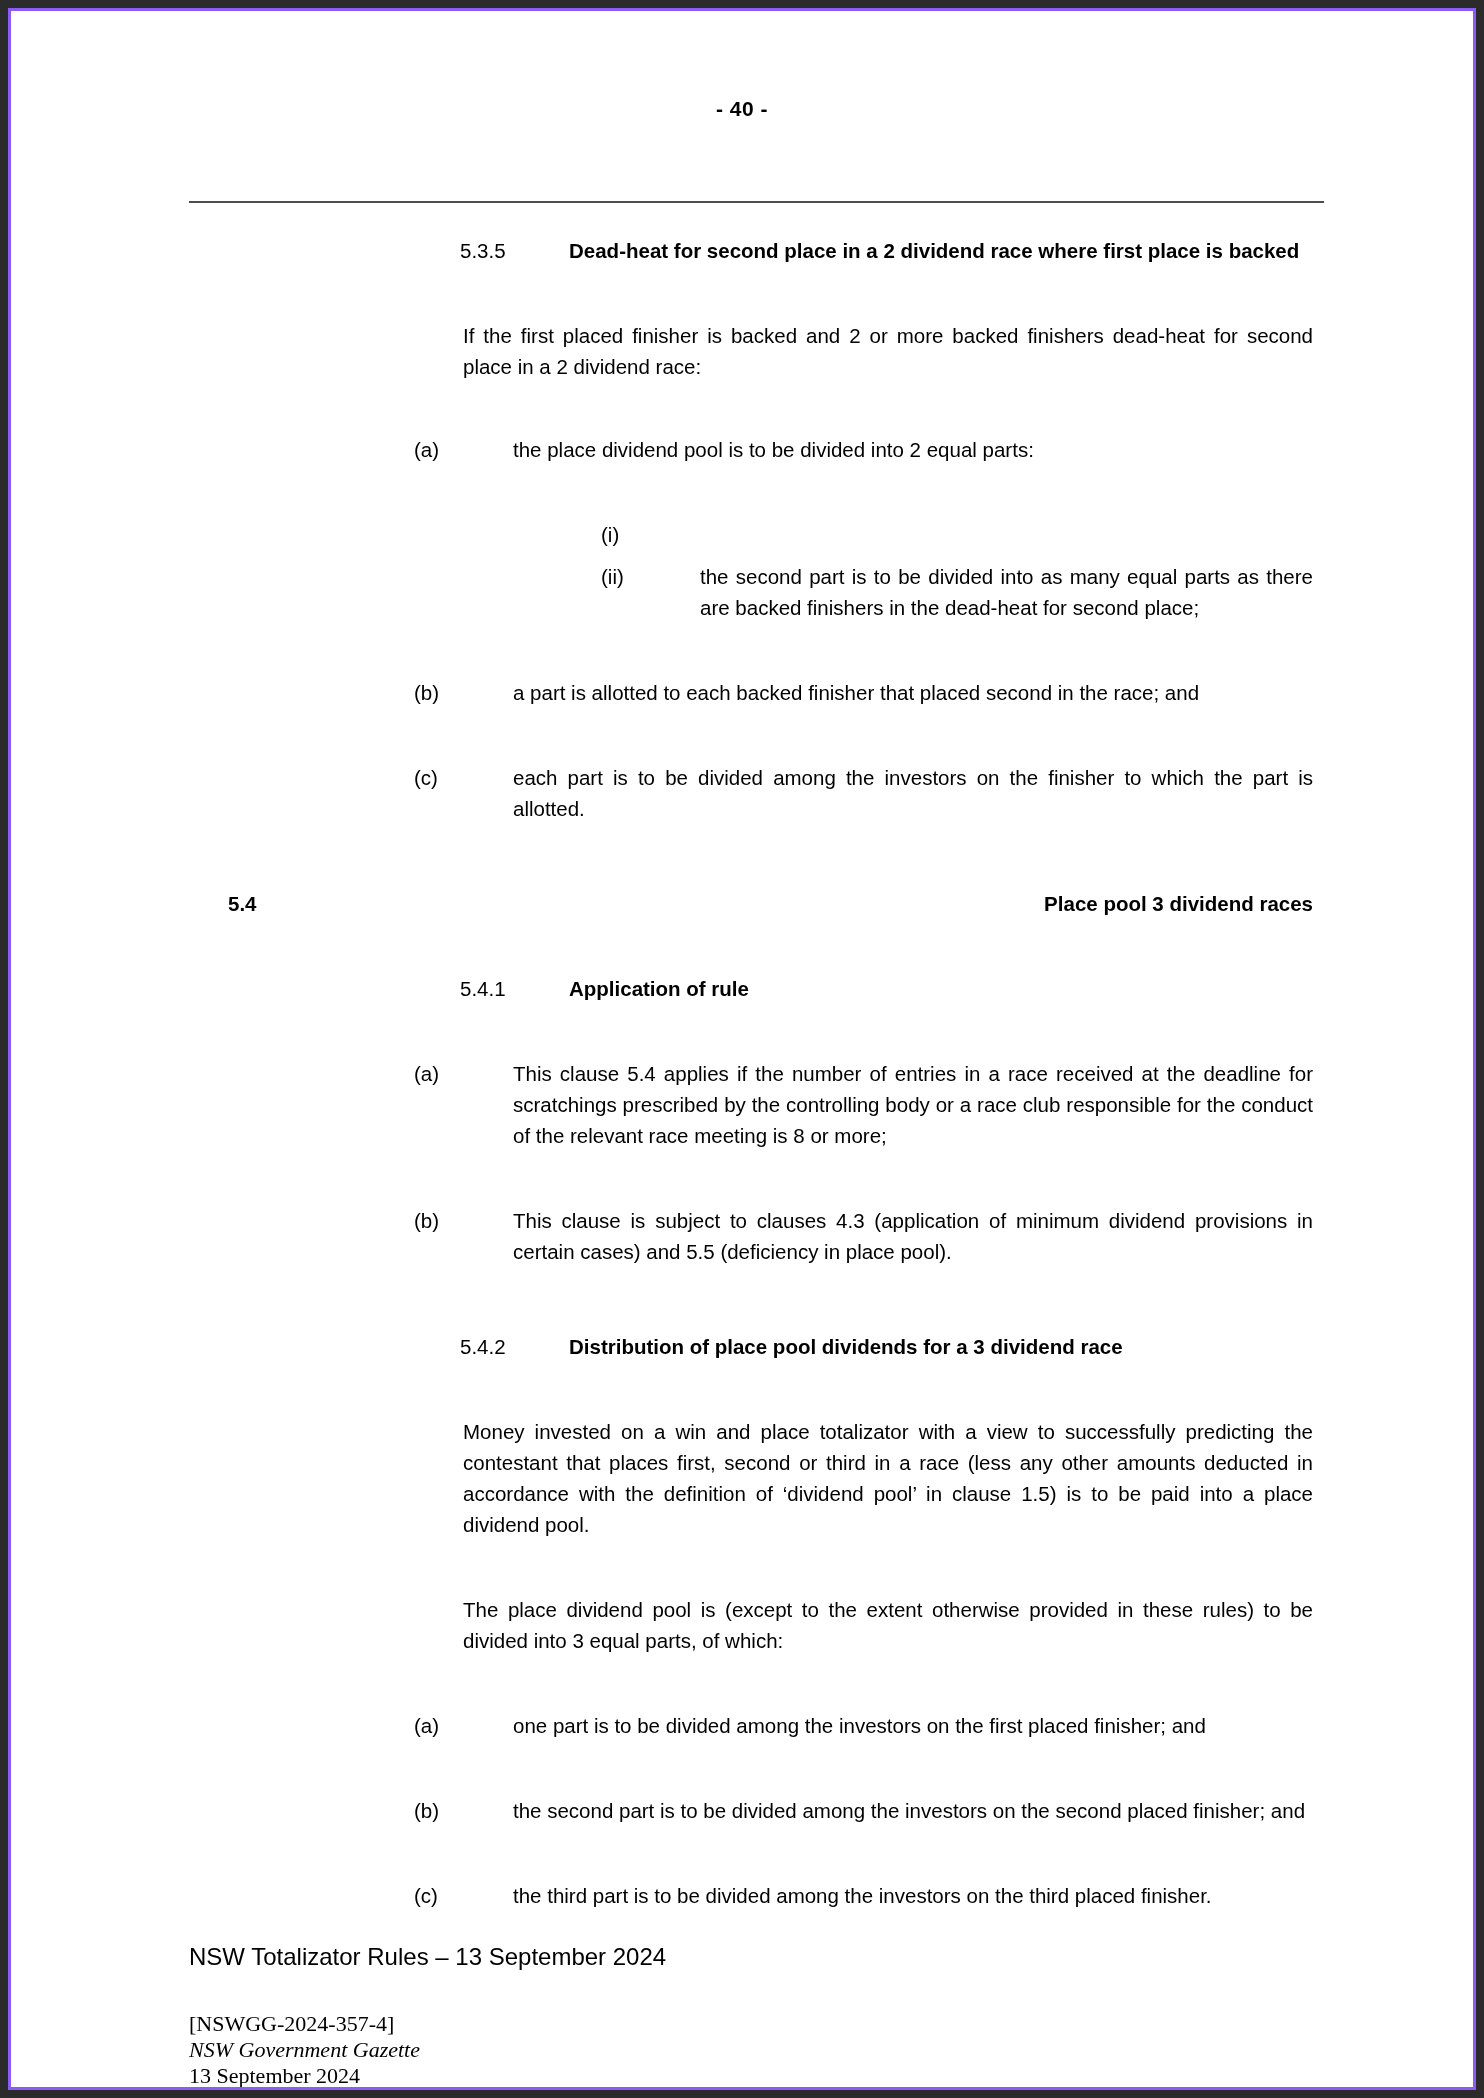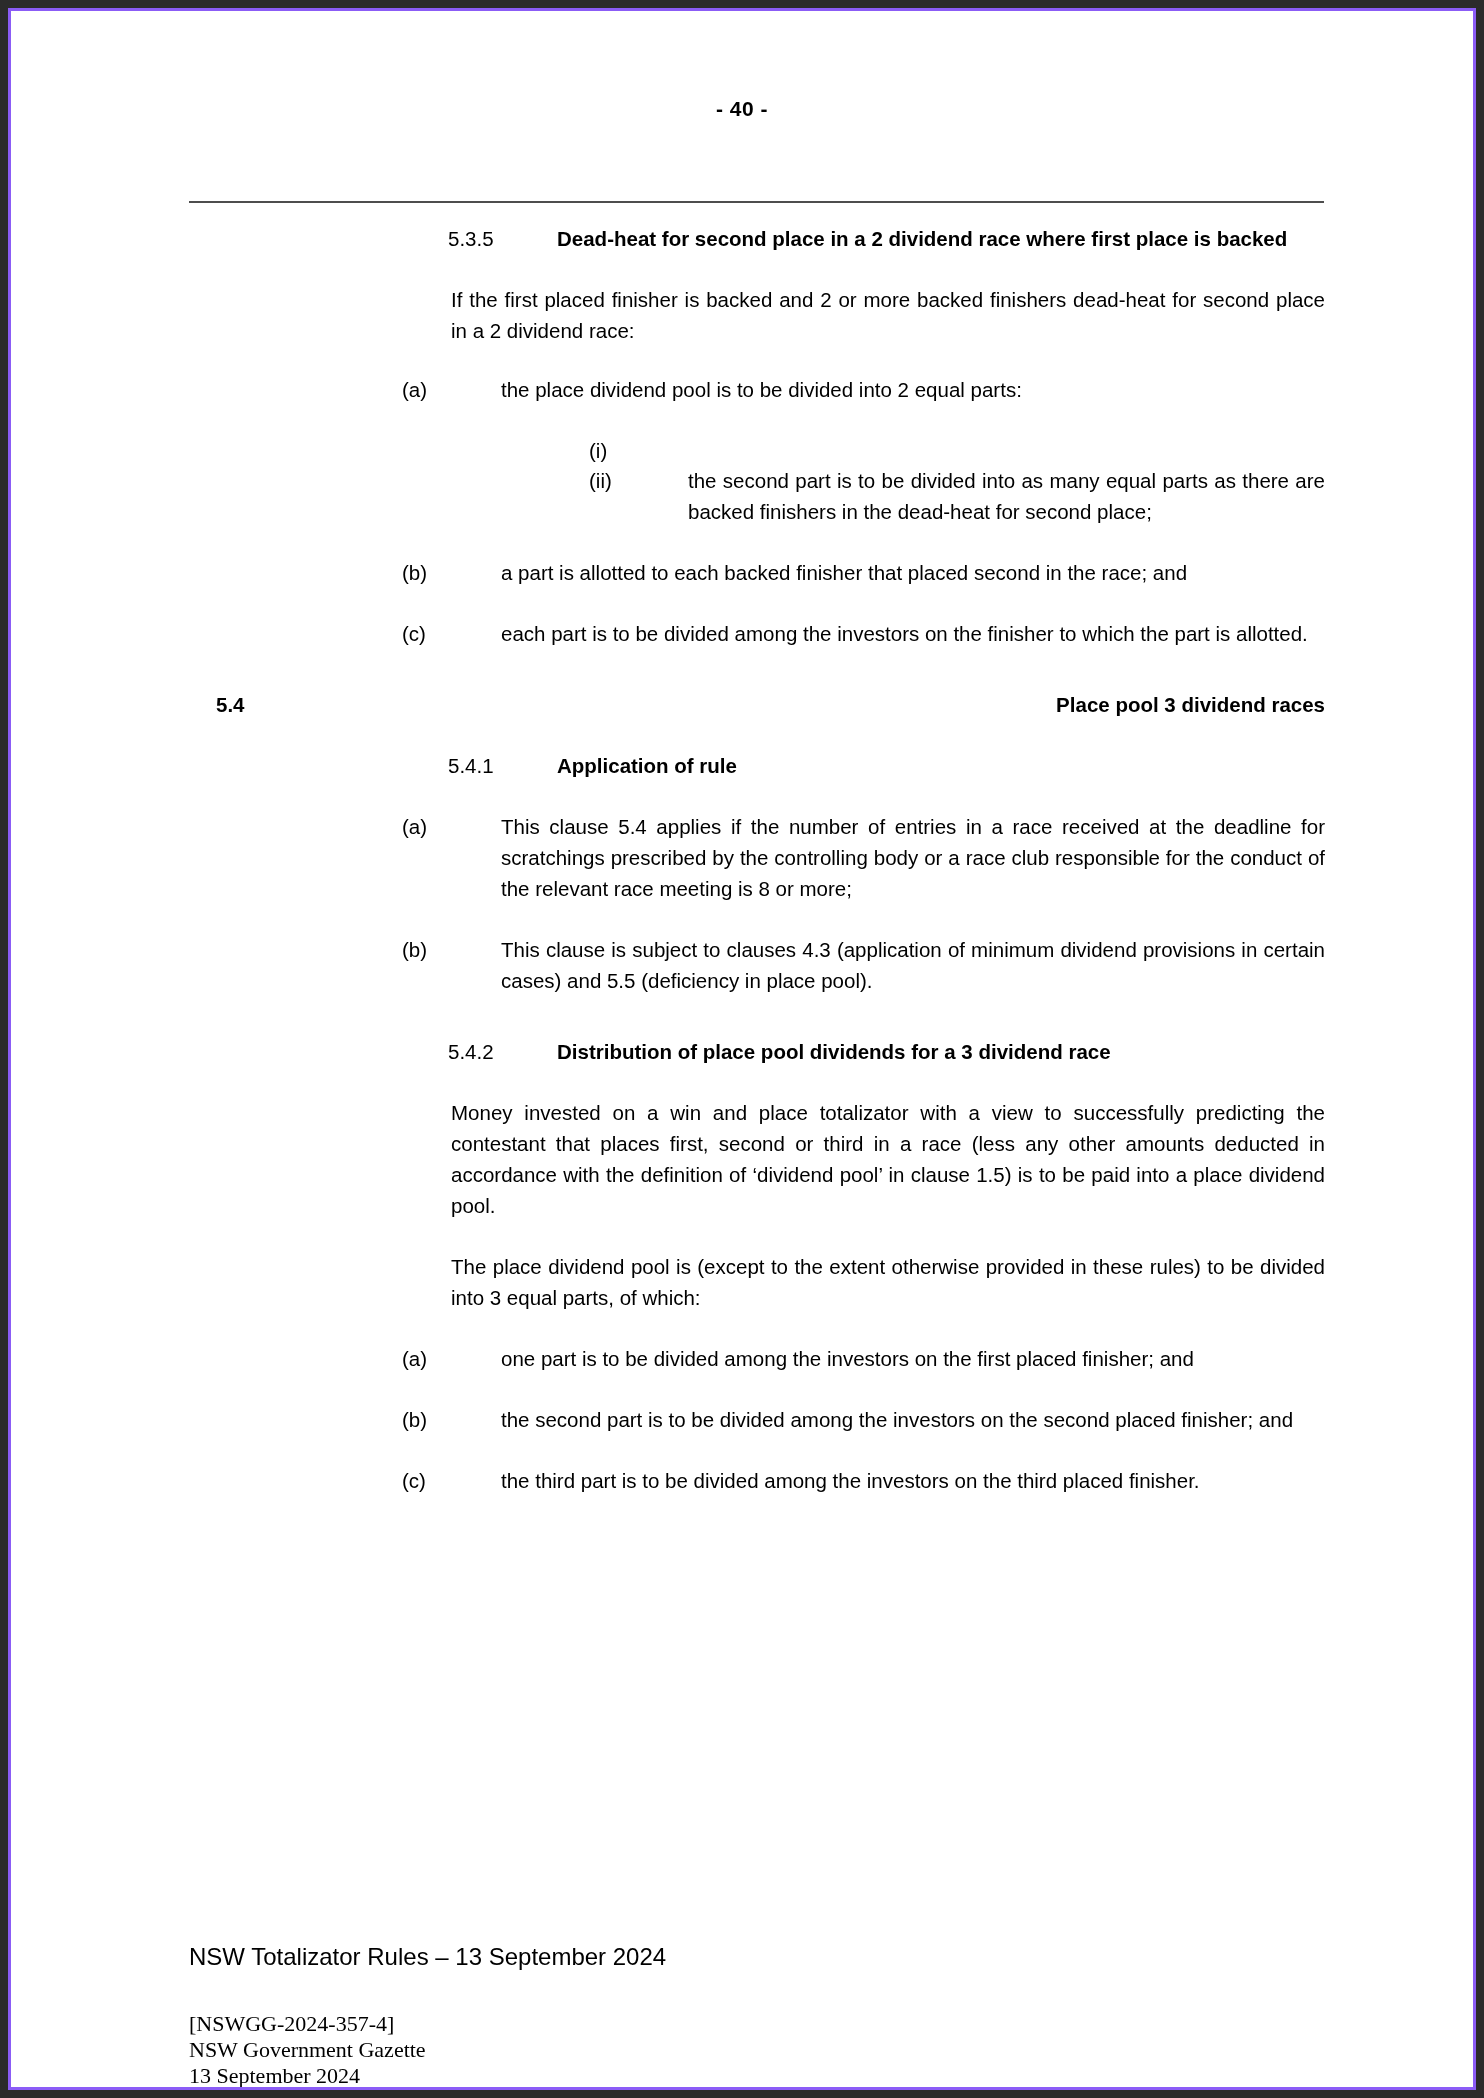--- a/index.html
+++ b/index.html
@@ -61,21 +61,21 @@
     position: absolute;
     left: 0;
     top: 212px;
     width: 1462px;
   }
 
   
   .row {
     position: relative;
     display: block;
-    margin: 0;
+    margin: 12px;
   }
   .marker {
     position: absolute;
     top: 0;
     font-size: 20.5px;
     line-height: 31px;
     white-space: nowrap;
   }
   .body {
     font-size: 20.5px;
@@ -121,21 +121,21 @@
     top: 2000px;
     width: 1135px;
     font-family: "Liberation Serif", serif;
     font-size: 22px;
     display: flex;
     justify-content: space-between;
     align-items: baseline;
     flex-direction: column;
   }
   .footer-bar .fb-left   { text-align: left; }
-  .footer-bar .fb-center { text-align: left; flex: 1; }
+  .footer-bar .fb-center { text-align: left; flex: 1; font-style: italic; }
   .footer-bar .fb-right  { text-align: right; white-space: nowrap; }
 </style>
 </head>
 <body>
 
 <div id="page-frame">
   <div id="page">
 
     <div class="page-number">- 40 -</div>
 

